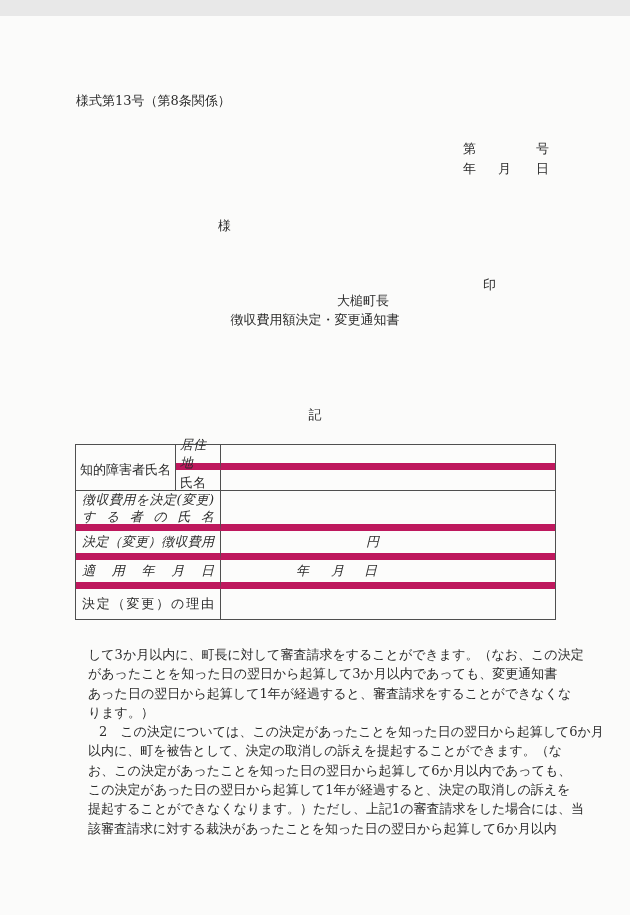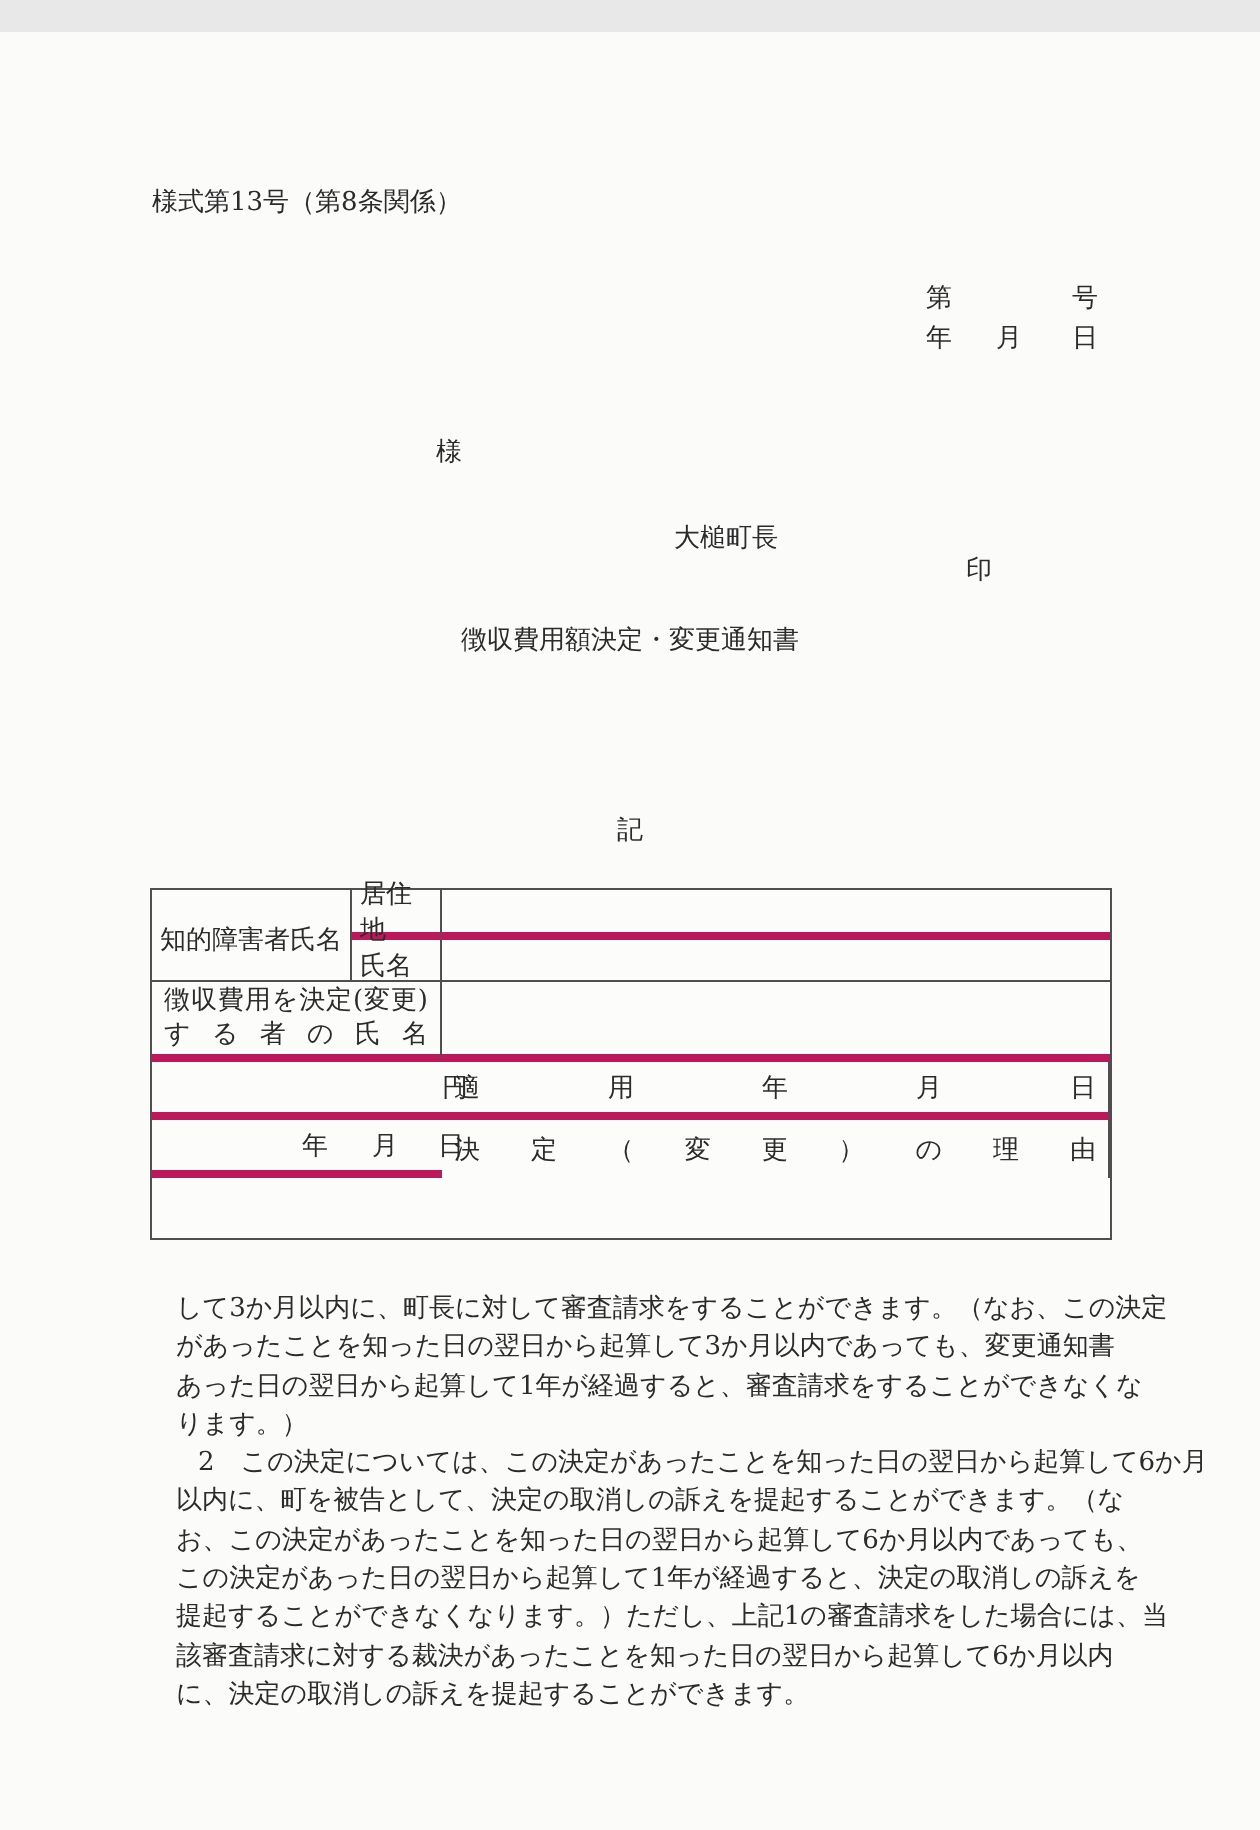--- a/index.html
+++ b/index.html
@@ -18,33 +18,33 @@
   .center { left:0; width:100%; text-align:center; }
 
   
   .form-number { left:76px; top:76px; }
   .docno-prefix { left:463px; top:124px; }
   .docno-suffix { left:536px; top:124px; }
   .date-y { left:463px; top:144px; }
   .date-m { left:498px; top:144px; }
   .date-d { left:536px; top:144px; }
   .addressee { left:218px; top:201px; }
-  .issuer-title { left:337px; top:244px; }
+  .issuer-title { left:337px; top:276px; }
   .seal { left:483px; top:260px; }
   .doc-title { top:295px; }
   .body-par { left:76px; top:335px; line-height:20px; }
   .record-marker { top:390px; }
 
   
   .tbl { position:absolute; left:75px; width:481px; display:grid; border:1px solid #4f4f4f; background:#fcfcfb; box-sizing:border-box; }
   .t1 { top:428px; grid-template-columns:100px 45px 1fr; grid-template-rows:25px 25px; }
   .t2 { top:474px; grid-template-columns:145px 1fr; grid-template-rows:40px 29px 29px 30px; }
   .cell { display:flex; align-items:center; box-sizing:border-box; min-width:0; }
   .br { border-right:1px solid #4f4f4f; }
-  .bb { border-bottom:4px solid #be185d; }
+  .bb { border-bottom:7px solid #be185d;font-style:italic; }
   .t1-hdr { grid-row:1/3; justify-content:center; }
   .t1-sub { padding:0 4px; }
   .lbl { padding:0 6px; }
   .lbl .just { width:100%; text-align:justify; text-align-last:justify; }
   .lbl .two-line { width:100%; line-height:17px; }
   .two-line div { text-align:justify; text-align-last:justify; }
   .valcell { position:relative; }
   .valcell span { position:absolute; top:50%; transform:translateY(-50%); }
   .unit-yen { left:145px; }
   .ad-y { left:75px; } .ad-m { left:110px; } .ad-d { left:143px; }
@@ -89,20 +89,23 @@
 
   <div class="tbl t2">
     <div class="cell br bb lbl">
       <div class="two-line">
         <div>徴収費用を決定(変更)</div>
         <div>する者の氏名</div>
       </div>
     </div>
     <div class="cell bb valcell"></div>
 
+    <div class="cell br bb lbl">
+      <div class="just">決定（変更）徴収費用</div>
+    </div>
     <div class="cell bb valcell">
       <span class="unit-yen">円</span>
     </div>
 
     <div class="cell br bb lbl">
       <div class="just">適用年月日</div>
     </div>
     <div class="cell bb valcell">
       <span class="ad-y">年</span>
       <span class="ad-m">月</span>
@@ -119,16 +122,15 @@
     <div class="note-line ind1">して3か月以内に、町長に対して審査請求をすることができます。（なお、この決定</div>
     <div class="note-line ind1">があったことを知った日の翌日から起算して3か月以内であっても、変更通知書</div>
     <div class="note-line ind1">あった日の翌日から起算して1年が経過すると、審査請求をすることができなくな</div>
     <div class="note-line ind1">ります。）</div>
     <div class="note-line ind2">2　この決定については、この決定があったことを知った日の翌日から起算して6か月</div>
     <div class="note-line ind1">以内に、町を被告として、決定の取消しの訴えを提起することができます。（な</div>
     <div class="note-line ind1">お、この決定があったことを知った日の翌日から起算して6か月以内であっても、</div>
     <div class="note-line ind1">この決定があった日の翌日から起算して1年が経過すると、決定の取消しの訴えを</div>
     <div class="note-line ind1">提起することができなくなります。）ただし、上記1の審査請求をした場合には、当</div>
     <div class="note-line ind1">該審査請求に対する裁決があったことを知った日の翌日から起算して6か月以内</div>
-    <div class="note-line ind1">に、決定の取消しの訴えを提起することができます。</div>
   </div>
 
 </div>
 
 </body></html>

